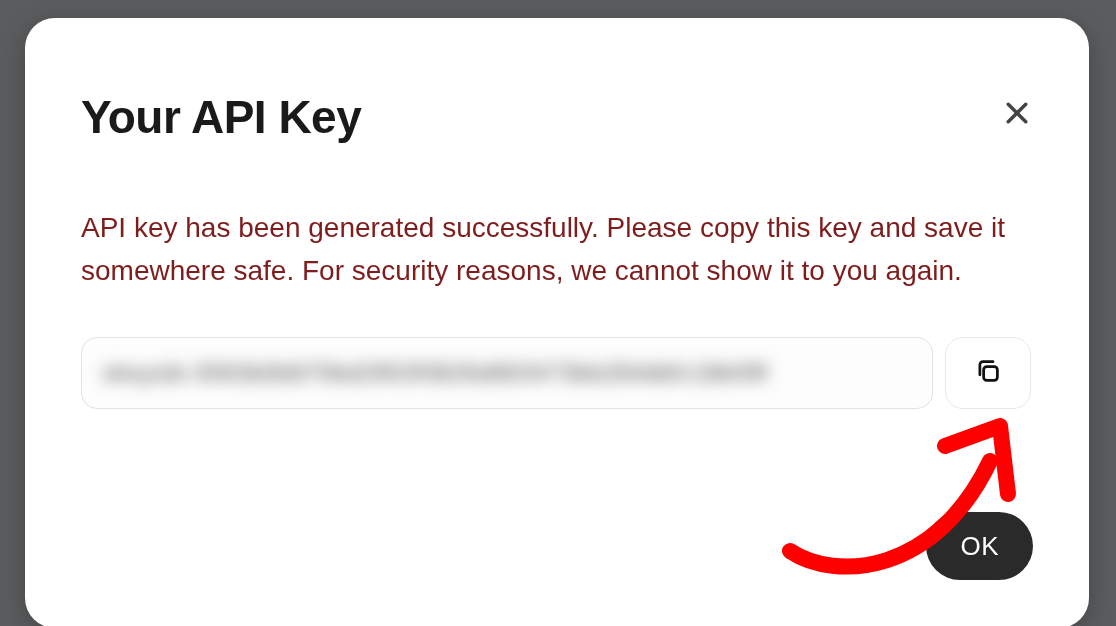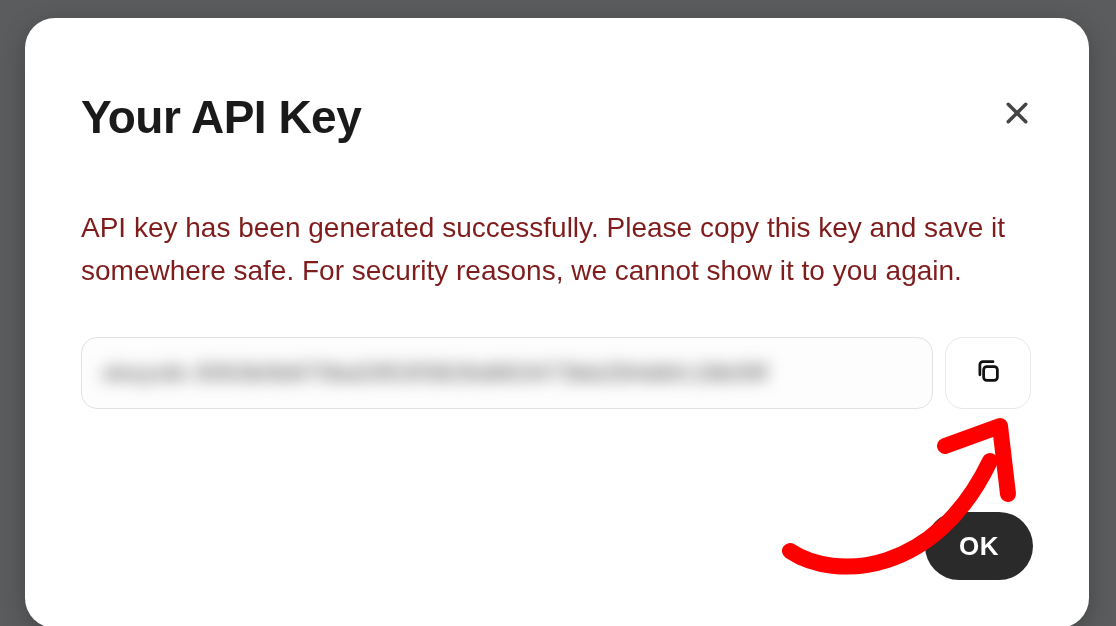--- a/index.html
+++ b/index.html
@@ -97,21 +97,21 @@
   .copy-btn svg { width: 30px; height: 30px; }
   .ok-btn {
     position: absolute;
     right: 56px;
     bottom: 48px;
     height: 68px;
     padding: 0 34px;
     background: #2a2a2a;
     color: #ffffff;
     font-size: 26px;
-    font-weight: 700;
+    font-weight: 400;
     border: none;
     border-radius: 36px;
     cursor: pointer;
     letter-spacing: 0.5px;
   }
   
   .anno {
     position: absolute;
     pointer-events: none;
   }

